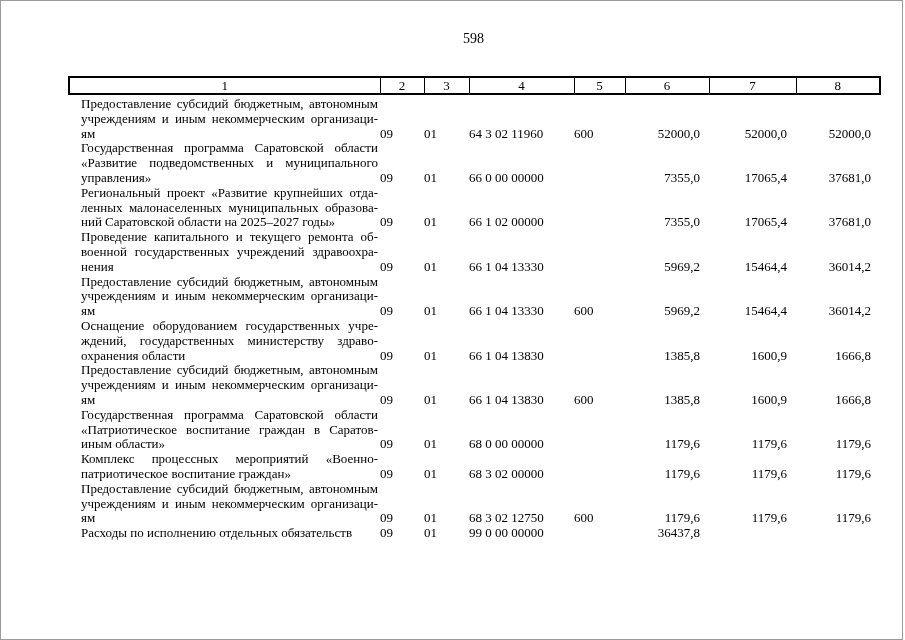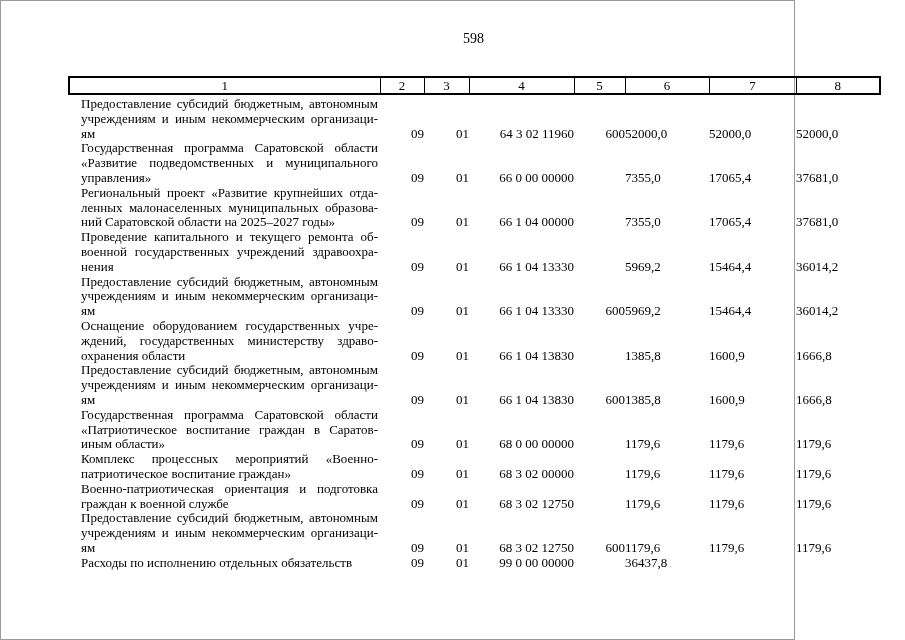--- a/index.html
+++ b/index.html
@@ -5,21 +5,21 @@
   * { margin: 0; padding: 0; box-sizing: border-box; }
   html, body { width: 905px; height: 640px; }
   body {
     font-family: "Liberation Serif", "DejaVu Serif", serif;
     color: #000;
     background: #fff;
     overflow: hidden;
   }
   .sheet {
     position: relative;
-    width: 795px;
+    width: 903px;
     height: 640px;
     background: #fff;
     border: 1px solid #9b9b9b;
   }
   .page-number {
     position: absolute;
     top: 30px;
     left: 67px;
     width: 811px;
     text-align: center;
@@ -60,24 +60,25 @@
     line-height: 14.8px;
     height: 14.8px;
     white-space: nowrap;
     overflow: hidden;
   }
   td.name .ln.jl {
     text-align: justify;
     text-align-last: justify;
   }
   td.center {
+    text-align: left;
+    line-height: 14.8px;
+  }
+  td.num {
     text-align: right;
-    line-height: 14.8px;
-  }
-  td.num {
     padding-right: 9px;
     line-height: 14.8px;
   }
 </style>
 </head>
 <body>
 
 <div class="sheet">
   <div class="page-number">598</div>
 
@@ -134,21 +135,21 @@
           <td class="num">37681,0</td>
         </tr>
         <tr>
           <td class="name">
             <div class="ln jl">Региональный проект «Развитие крупнейших отда-</div>
             <div class="ln jl">ленных малонаселенных муниципальных образова-</div>
             <div class="ln">ний Саратовской области на 2025–2027 годы»</div>
           </td>
           <td class="center">09</td>
           <td class="center">01</td>
-          <td class="center">66 1 04 00000</td>
+          <td class="center">66 1 02 00000</td>
           <td class="center"></td>
           <td class="num">7355,0</td>
           <td class="num">17065,4</td>
           <td class="num">37681,0</td>
         </tr>
         <tr>
           <td class="name">
             <div class="ln jl">Проведение капитального и текущего ремонта об-</div>
             <div class="ln jl">военной государственных учреждений здравоохра-</div>
             <div class="ln">нения</div>
@@ -218,33 +219,20 @@
           <td class="num">1179,6</td>
         </tr>
         <tr>
           <td class="name">
             <div class="ln jl">Комплекс процессных мероприятий «Военно-</div>
             <div class="ln">патриотическое воспитание граждан»</div>
           </td>
           <td class="center">09</td>
           <td class="center">01</td>
           <td class="center">68 3 02 00000</td>
-          <td class="center"></td>
-          <td class="num">1179,6</td>
-          <td class="num">1179,6</td>
-          <td class="num">1179,6</td>
-        </tr>
-        <tr>
-          <td class="name">
-            <div class="ln jl">Военно-патриотическая ориентация и подготовка</div>
-            <div class="ln">граждан к военной службе</div>
-          </td>
-          <td class="center">09</td>
-          <td class="center">01</td>
-          <td class="center">68 3 02 12750</td>
           <td class="center"></td>
           <td class="num">1179,6</td>
           <td class="num">1179,6</td>
           <td class="num">1179,6</td>
         </tr>
         <tr>
           <td class="name">
             <div class="ln jl">Предоставление субсидий бюджетным, автономным</div>
             <div class="ln jl">учреждениям и иным некоммерческим организаци-</div>
             <div class="ln">ям</div>

